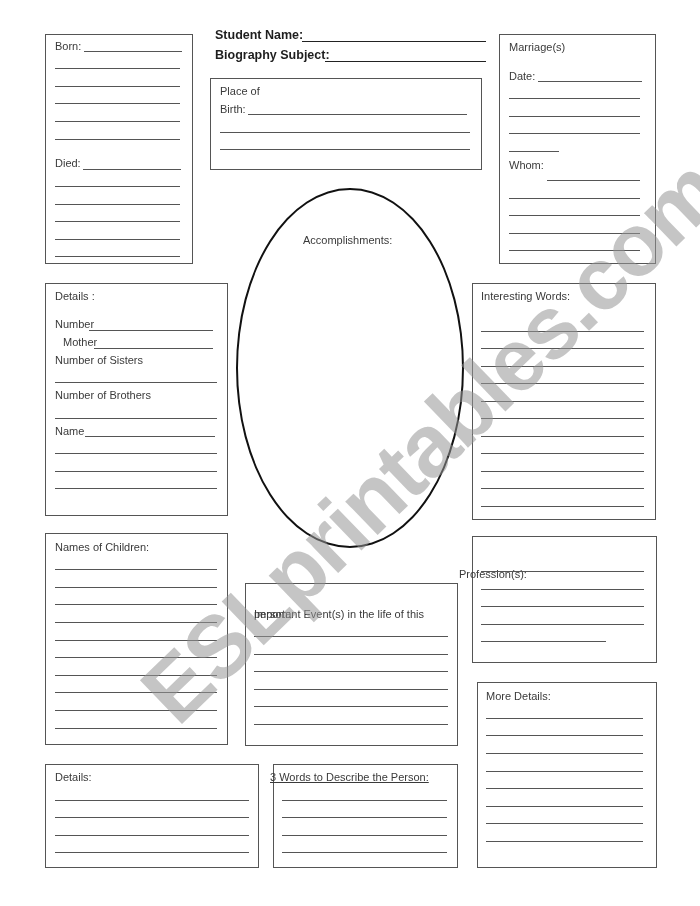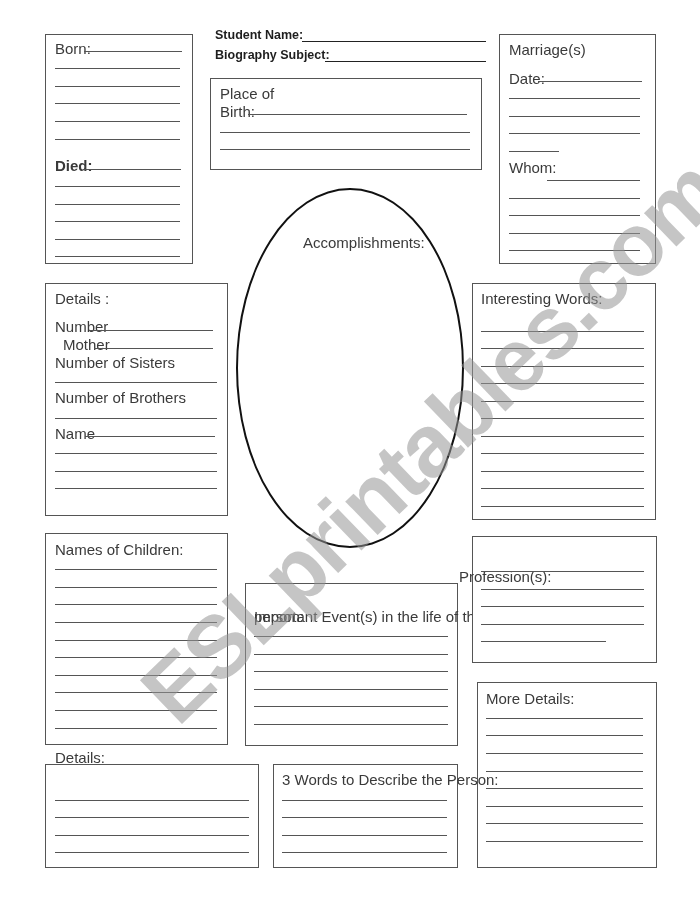--- a/index.html
+++ b/index.html
@@ -1,19 +1,19 @@
 <!DOCTYPE html>
 <html><head>
 <meta charset="utf-8">
 <style>
   html, body { margin:0; padding:0; background:#ffffff; }
   body { width:700px; height:906px; position:relative; overflow:hidden;
          font-family:"Liberation Sans", "DejaVu Sans", sans-serif; color:#3a3a3a; }
   .box { position:absolute; border:1.5px solid #555; box-sizing:border-box; background:#fff; }
-  .lbl { position:absolute; font-size:15px; color:#3a3a3a; white-space:nowrap; }
+  .lbl { position:absolute; font-size:11px; color:#3a3a3a; white-space:nowrap; }
   .line { position:absolute; height:0; border-top:1px solid #555; }
   .hdr { position:absolute; font-size:12.5px; font-weight:bold; color:#1e1e1e; white-space:nowrap; }
   .oval { position:absolute; left:236px; top:188px; width:228px; height:360px;
           border:2.2px solid #111; border-radius:50%; box-sizing:border-box; background:transparent; }
   .wm { position:absolute; left:70px; top:440px; width:620px; text-align:center;
         font-size:88px; font-weight:bold; color:rgba(150,150,150,0.55);
         transform:rotate(-44deg); transform-origin:50% 50%; white-space:nowrap;
         font-family:"Liberation Sans", sans-serif; letter-spacing:-2px; pointer-events:none; }
 </style>
 </head>
@@ -25,21 +25,21 @@
 <div class="line" style="left:325px;top:61px;width:161px;border-top-color:#222;"></div>
 
 <div class="box" style="left:45px;top:34px;width:148px;height:230px;"></div>
 <div class="lbl" style="left:55px;top:40px;">Born:</div>
 <div class="line" style="left:84px;top:51px;width:98px;"></div>
 <div class="line" style="left:55px;top:68px;width:125px;"></div>
 <div class="line" style="left:55px;top:86px;width:125px;"></div>
 <div class="line" style="left:55px;top:103px;width:125px;"></div>
 <div class="line" style="left:55px;top:121px;width:125px;"></div>
 <div class="line" style="left:55px;top:139px;width:125px;"></div>
-<div class="lbl" style="left:55px;top:157px;font-weight:bold;">Died:</div>
+<div class="lbl" style="left:55px;top:157px;">Died:</div>
 <div class="line" style="left:83px;top:169px;width:98px;"></div>
 <div class="line" style="left:55px;top:186px;width:125px;"></div>
 <div class="line" style="left:55px;top:204px;width:125px;"></div>
 <div class="line" style="left:55px;top:221px;width:125px;"></div>
 <div class="line" style="left:55px;top:239px;width:125px;"></div>
 <div class="line" style="left:55px;top:256px;width:125px;"></div>
 
 <div class="box" style="left:210px;top:78px;width:272px;height:92px;"></div>
 <div class="lbl" style="left:220px;top:85px;">Place of</div>
 <div class="lbl" style="left:220px;top:103px;">Birth:</div>
@@ -131,26 +131,26 @@
 <div class="line" style="left:486px;top:718px;width:157px;"></div>
 <div class="line" style="left:486px;top:735px;width:157px;"></div>
 <div class="line" style="left:486px;top:753px;width:157px;"></div>
 <div class="line" style="left:486px;top:771px;width:157px;"></div>
 <div class="line" style="left:486px;top:788px;width:157px;"></div>
 <div class="line" style="left:486px;top:806px;width:157px;"></div>
 <div class="line" style="left:486px;top:823px;width:157px;"></div>
 <div class="line" style="left:486px;top:841px;width:157px;"></div>
 
 <div class="box" style="left:45px;top:764px;width:214px;height:104px;"></div>
-<div class="lbl" style="left:55px;top:749px;">Details:</div>
+<div class="lbl" style="left:55px;top:771px;">Details:</div>
 <div class="line" style="left:55px;top:800px;width:194px;"></div>
 <div class="line" style="left:55px;top:817px;width:194px;"></div>
 <div class="line" style="left:55px;top:835px;width:194px;"></div>
 <div class="line" style="left:55px;top:852px;width:194px;"></div>
 
 <div class="box" style="left:273px;top:764px;width:185px;height:104px;"></div>
-<div class="lbl" style="left:282px;top:771px;">3 Words to Describe the Person:</div>
+<div class="lbl" style="left:270px;top:771px;text-decoration:underline;">3 Words to Describe the Person:</div>
 <div class="line" style="left:282px;top:800px;width:165px;"></div>
 <div class="line" style="left:282px;top:817px;width:165px;"></div>
 <div class="line" style="left:282px;top:835px;width:165px;"></div>
 <div class="line" style="left:282px;top:852px;width:165px;"></div>
 
 <div class="wm">ESLprintables.com</div>
 
 </body></html>

